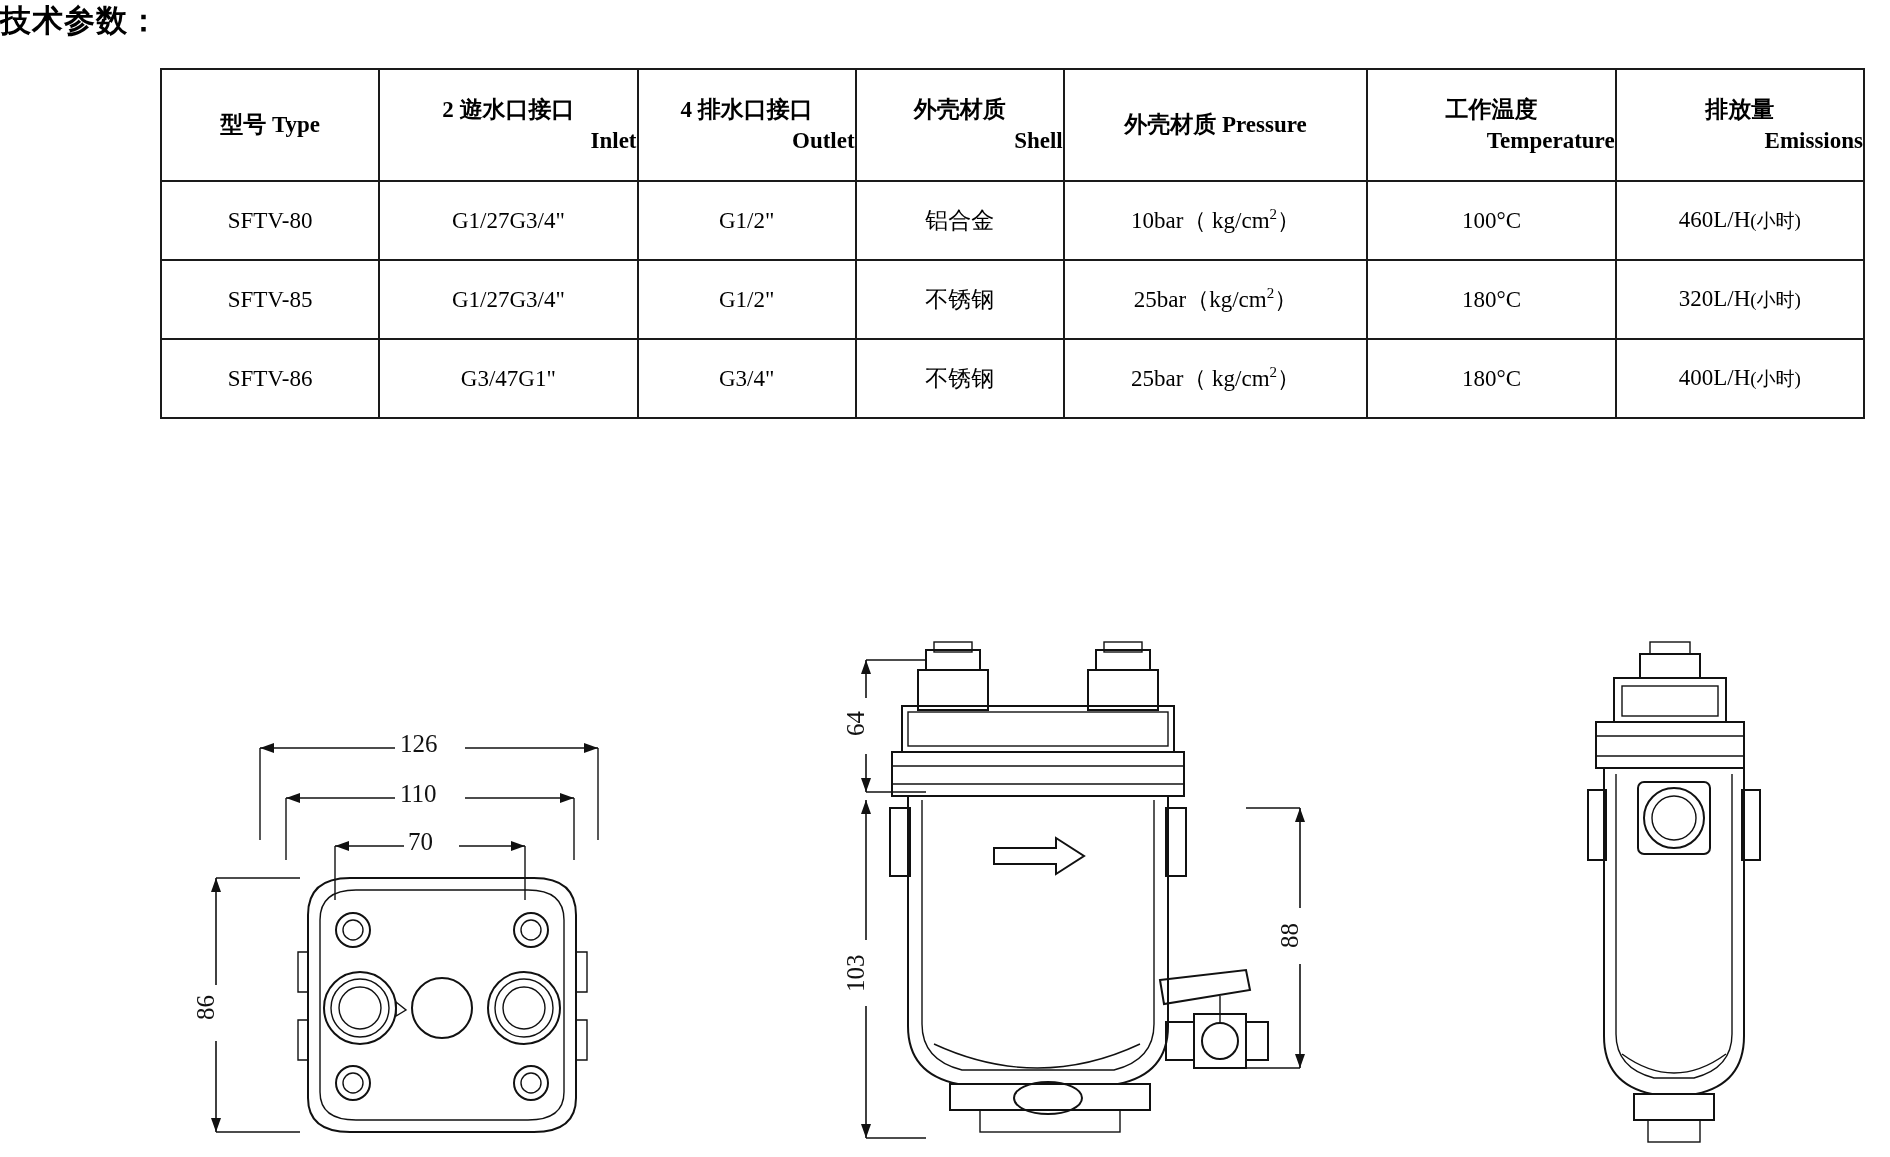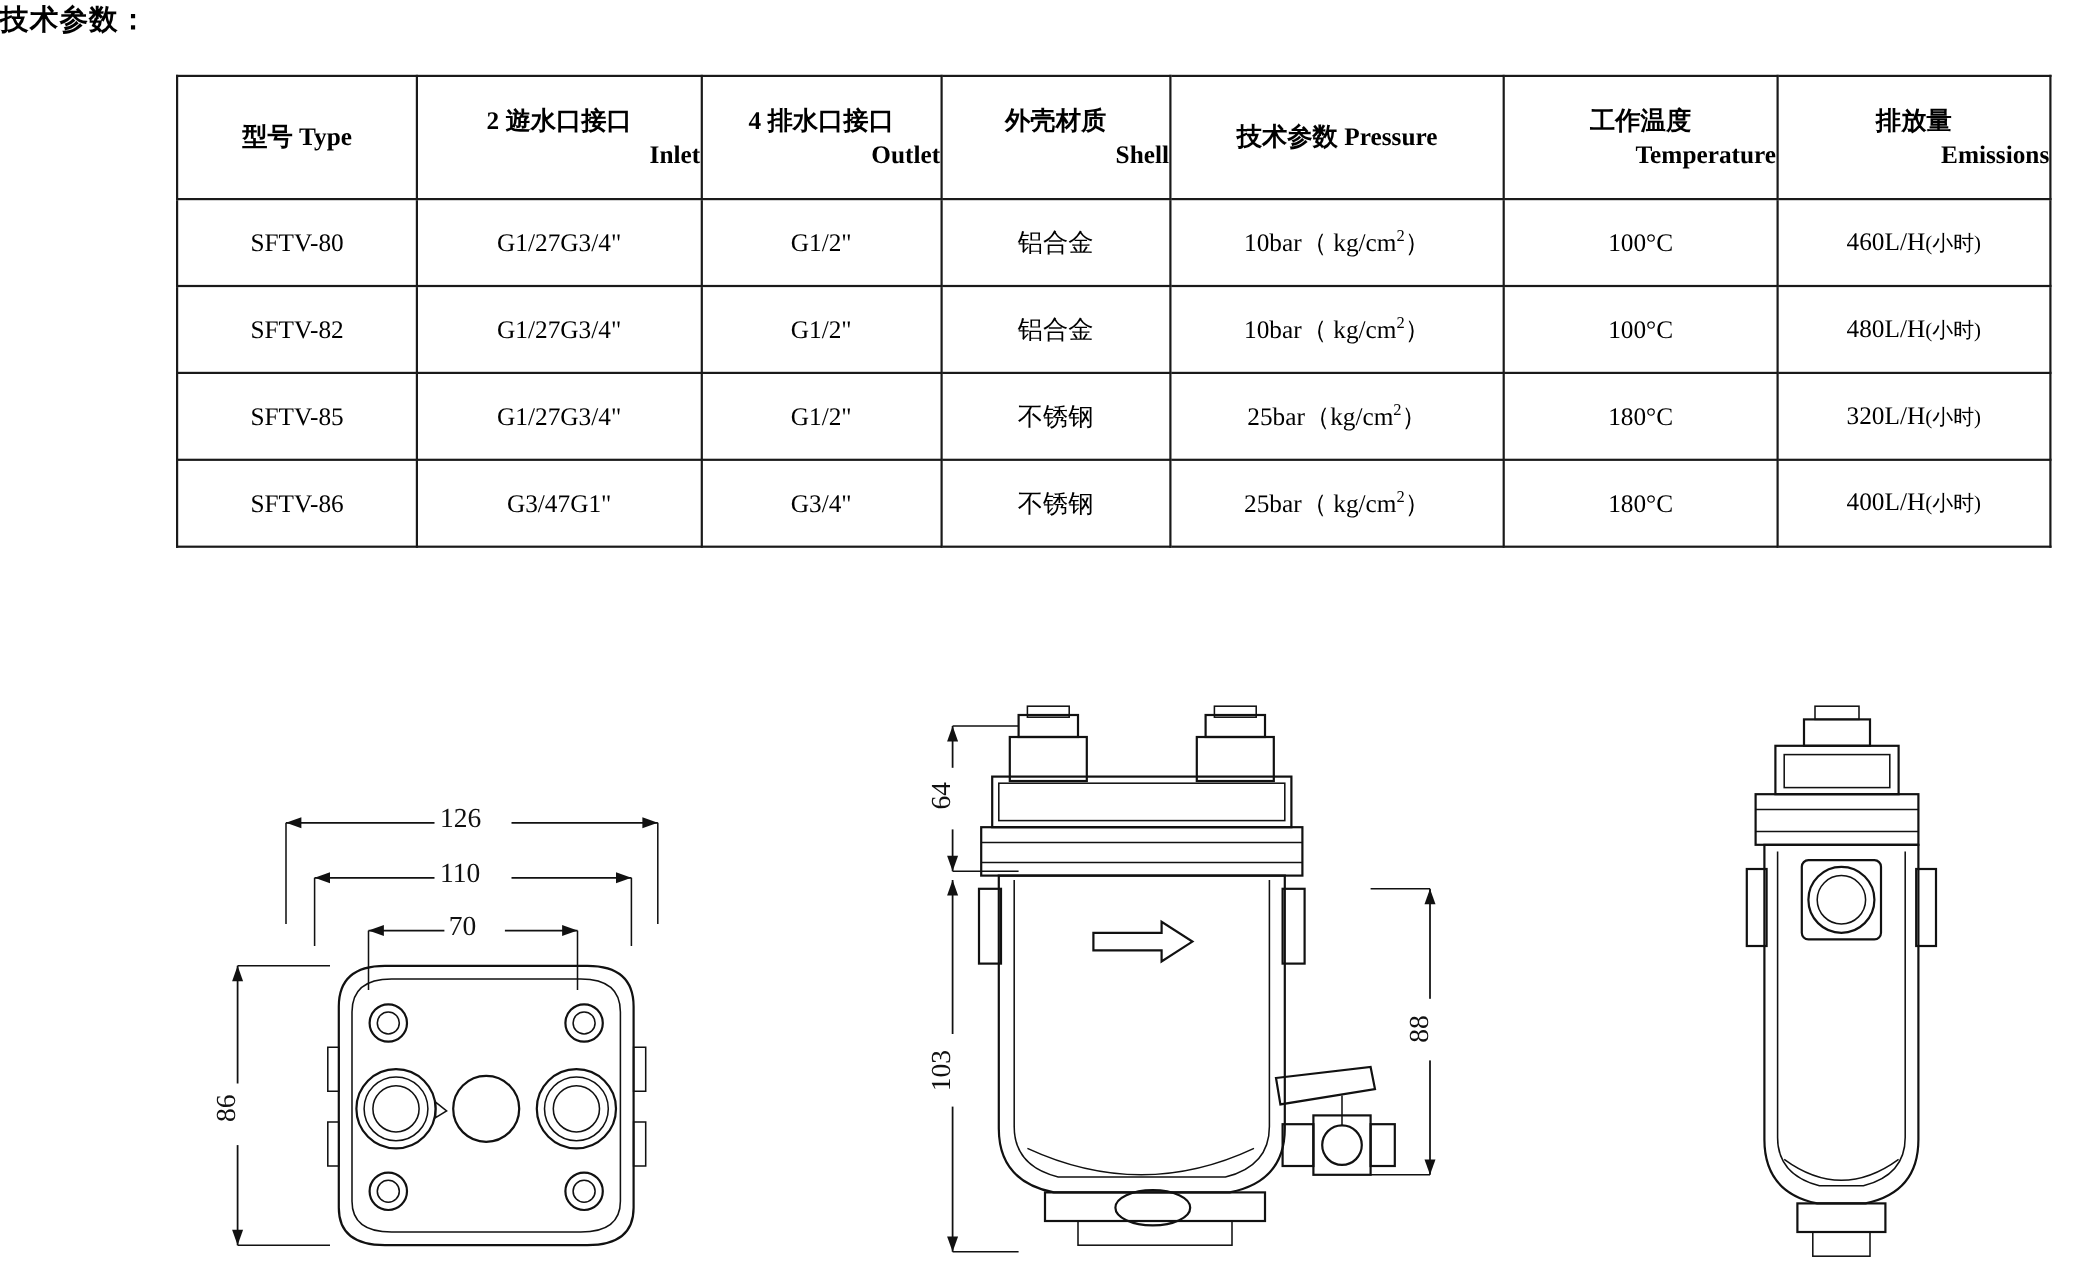--- a/index.html
+++ b/index.html
@@ -16,21 +16,21 @@
     overflow: hidden;
   }
 
   
   #section-title {
     position: absolute;
     left: 0px;
     top: 0px;
     font-family: "Liberation Sans", sans-serif;
     font-weight: bold;
-    font-size: 26px;
+    font-size: 31px;
     letter-spacing: 1px;
   }
 
   
   #spec-table-wrap {
     position: absolute;
     left: 160px;
     top: 68px;
     width: 1705px;
   }
@@ -109,21 +109,21 @@
         </th>
         <th class="col-outlet">
           <span>4 排水口接口</span>
           <span class="hdr-line2">Outlet</span>
         </th>
         <th class="col-shell">
           <span>外壳材质</span>
           <span class="hdr-line2">Shell</span>
         </th>
         <th class="col-press">
-          <span>技术参数  Pressure</span>
+          <span>外壳材质  Pressure</span>
         </th>
         <th class="col-temp">
           <span>工作温度</span>
           <span class="hdr-line2">Temperature</span>
         </th>
         <th class="col-emis">
           <span>排放量</span>
           <span class="hdr-line2">Emissions</span>
         </th>
       </tr>
@@ -134,29 +134,20 @@
         <td>SFTV-80</td>
         <td>G1/27G3/4"</td>
         <td>G1/2"</td>
         <td>铝合金</td>
         <td class="press-cell"><span>10bar（ kg/cm</span><sup>2</sup><span>）</span></td>
         <td>100°C</td>
         <td class="emis-cell cell-left-pad"><span>460L/H</span><span class="small-cn">(小时)</span></td>
       </tr>
 
 
-      <tr>
-        <td>SFTV-82</td>
-        <td>G1/27G3/4"</td>
-        <td>G1/2"</td>
-        <td>铝合金</td>
-        <td class="press-cell"><span>10bar（ kg/cm</span><sup>2</sup><span>）</span></td>
-        <td>100°C</td>
-        <td class="emis-cell cell-left-pad"><span>480L/H</span><span class="small-cn">(小时)</span></td>
-      </tr>
 
       <tr>
         <td>SFTV-85</td>
         <td>G1/27G3/4"</td>
         <td>G1/2"</td>
         <td>不锈钢</td>
         <td class="press-cell"><span>25bar（kg/cm</span><sup>2</sup><span>）</span></td>
         <td>180°C</td>
         <td class="emis-cell cell-left-pad"><span>320L/H</span><span class="small-cn">(小时)</span></td>
       </tr>

